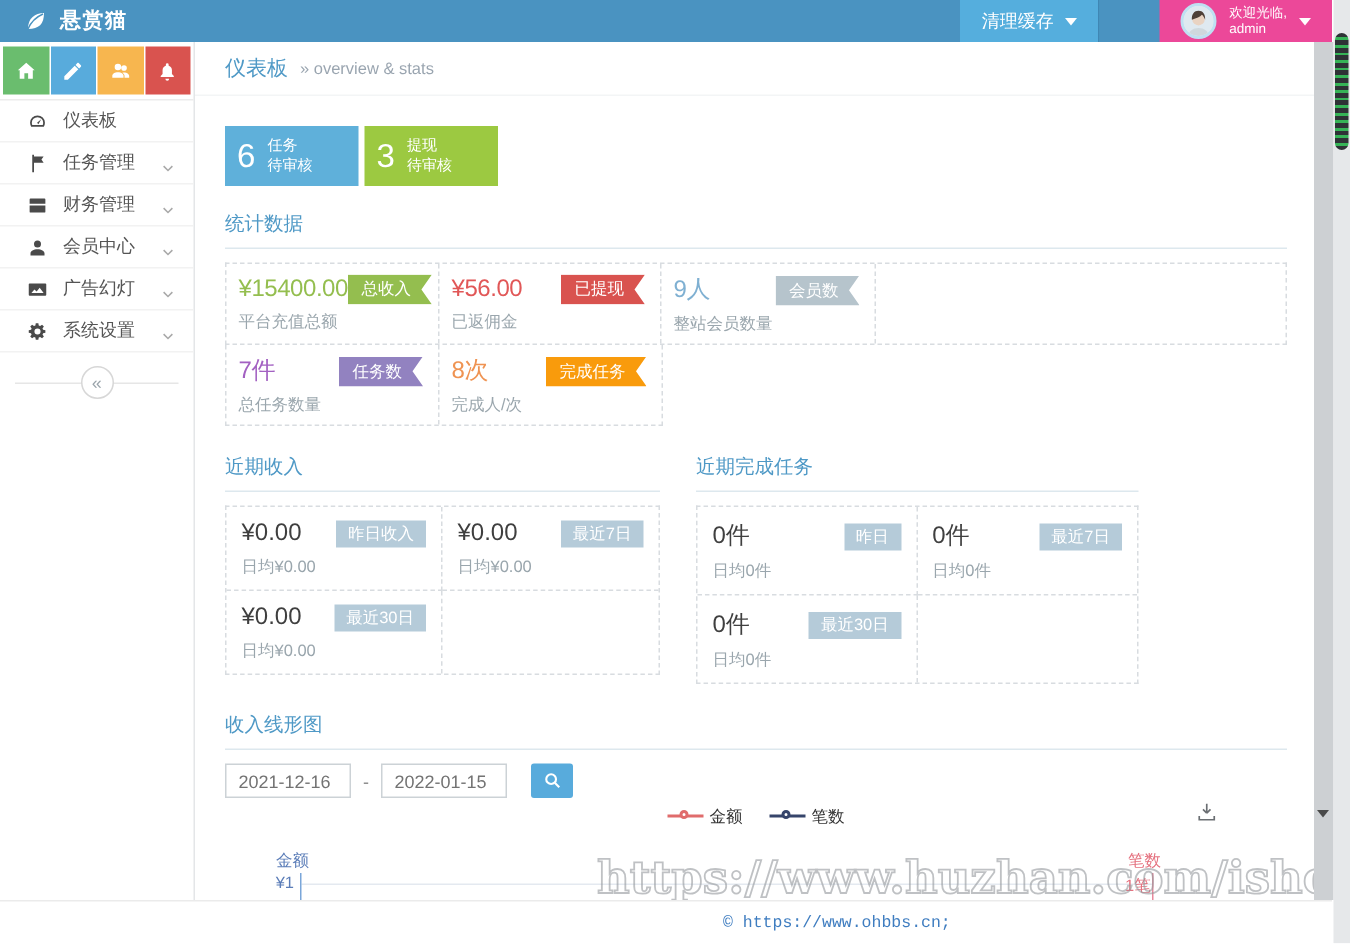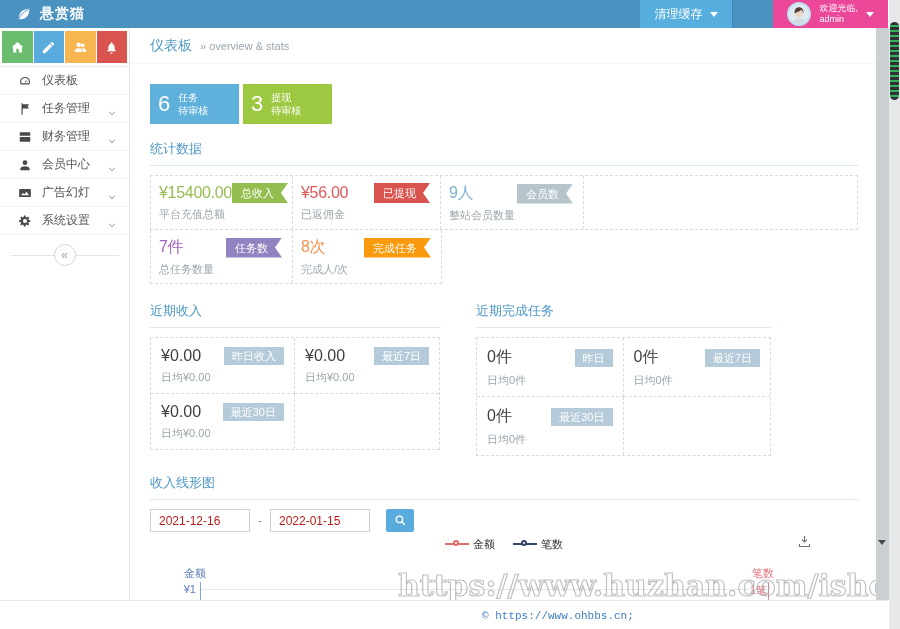--- a/index.html
+++ b/index.html
@@ -68,35 +68,35 @@
   .stat-top { display:flex; align-items:center; justify-content:space-between; }
   .stat-value { font-size:16px; letter-spacing:-0.3px; white-space:nowrap; }
   .ribbon { color:#fff; font-size:11px; line-height:20px; padding:0 14px 0 9px; white-space:nowrap;
     clip-path:polygon(0 0,100% 0,calc(100% - 7px) 50%,100% 100%,0 100%); }
   .stat-sub { font-size:11px; color:#9aa6ad; margin-top:4px; }
   .v-green{color:#94be4f;} .v-red{color:#e15757;} .v-steel{color:#5e97b8;}
   .v-blue{color:#7fb0d2;} .v-purple{color:#a361c2;} .v-orange{color:#ef9352;}
   .b-green{background:#94be4f;} .b-red{background:#d9534f;} .b-steel{background:#4d89ac;}
   .b-gray{background:#b6c4cc;} .b-purple{background:#9282c0;} .b-orange{background:#f99b0c;}
 
-  .half-row { display:flex; gap:36px; margin-top:18px; }
+  .half-row { display:flex; gap:24px; margin-top:18px; }
   .half { width:290px; }
   .half.right { width:295px; }
   .mini-grid { display:grid; grid-template-columns:1fr 1fr; border:1px dashed #d8dce0; }
   .mini-cell { padding:9px 10px 8px; min-height:48px; }
   .mini-cell.c1 { border-right:1px dashed #d8dce0; }
   .mini-cell.rb { border-bottom:1px dashed #d8dce0; }
   .mini-top { display:flex; align-items:center; justify-content:space-between; }
   .mini-value { font-size:16px; color:#3f3f3f; }
   .mini-badge { background:#b5cbd9; color:#fff; font-size:11px; line-height:18px; padding:0 8px; white-space:nowrap; }
   .mini-sub { font-size:11px; color:#9aa6ad; margin-top:5px; }
 
   .chart-section { margin-top:18px; }
   .date-row { display:flex; align-items:center; gap:8px; margin:4px 0 2px; }
-  .date-input { width:100px; height:23px; border:1px solid #ccd2d6; padding:0 8px; font-size:12px; color:#b91c1c;
+  .date-input { width:84px; height:23px; border:1px solid #ccd2d6; padding:0 8px; font-size:12px; color:#737373;
     font-family:"Liberation Sans","DejaVu Sans",sans-serif; }
   .date-sep { color:#888; font-size:12px; }
   .search-btn { width:28px; height:23px; background:#58abdc; border:none; border-radius:2px;
     display:flex; align-items:center; justify-content:center; cursor:pointer; margin-left:8px; }
   .search-btn svg { width:13px; height:13px; }
 
   .legend-row { position:relative; height:20px; display:flex; justify-content:center; gap:18px; align-items:center; }
   .legend-item { display:flex; align-items:center; gap:4px; cursor:pointer; }
   .legend-marker { position:relative; width:24px; height:8px; }
   .legend-marker .lm-line { position:absolute; left:0; right:0; top:3px; border-top:2px solid currentColor; }

